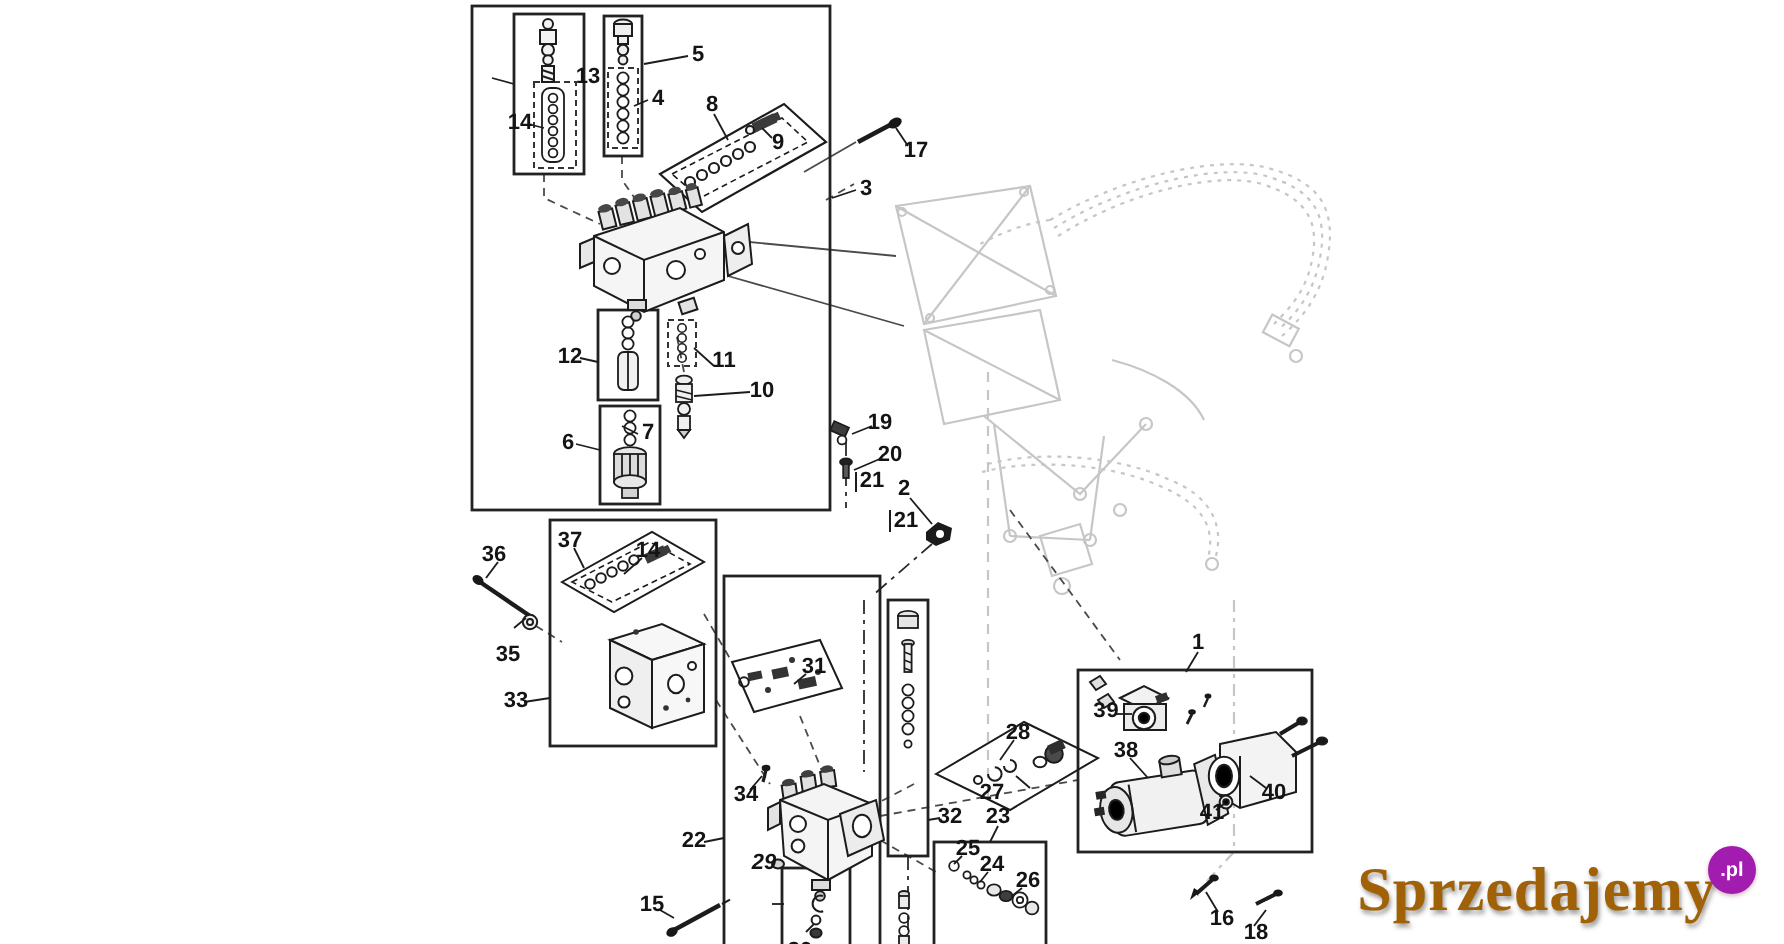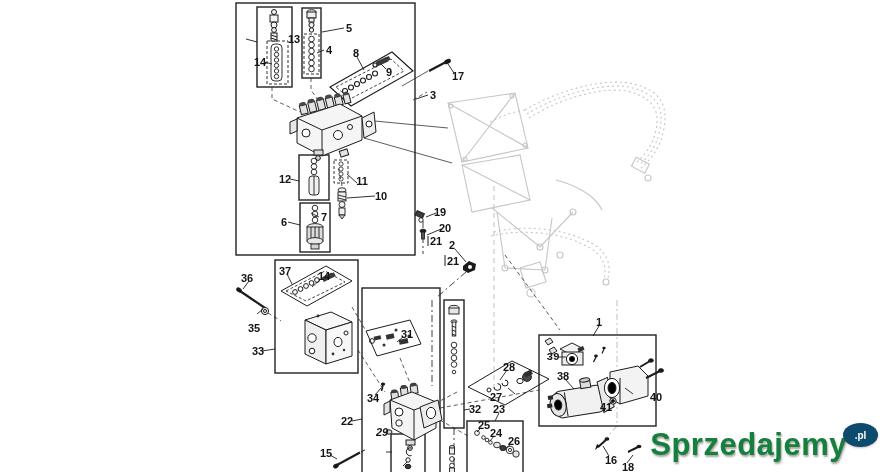--- a/index.html
+++ b/index.html
@@ -11,26 +11,27 @@
   .labels-layer{position:absolute;left:0;top:0;width:100%;height:100%;pointer-events:none;}
   .part-label{
     position:absolute;transform:translate(-50%,-50%);
     font-size:11px;font-weight:700;color:#141414;line-height:1;white-space:nowrap;
   }
   .watermark{
     position:absolute;right:14px;bottom:12px;display:flex;align-items:flex-start;
     user-select:none;
   }
   .watermark .wm-text{
-    font-size:31px;font-weight:700;letter-spacing:.5px;color:#15803d;
+    font-size:31px;font-weight:700;letter-spacing:.5px;color:#a16207;
     text-shadow:1px 2px 2px rgba(150,148,145,.85), -1px -1px 0 rgba(255,255,255,.9), 0 0 1px rgba(170,168,165,.7);
     line-height:1;
+    font-family:Liberation Serif, serif;
   }
   .watermark .wm-badge{
-    width:35px;height:24px;border-radius:50%;background:#0c4a6e;
+    width:24px;height:24px;border-radius:50%;background:#a21caf;
     color:#ffffff;font-size:10px;font-weight:700;display:flex;align-items:center;justify-content:center;
     margin-left:-4px;margin-top:-6px;box-shadow:0 1px 2px rgba(120,60,60,.35);
   }
 </style>
 </head>
 <body>
 
 <div class="stage">
 
 <svg width="892" height="472" viewBox="0 0 892 472">
@@ -522,21 +523,21 @@
       <span class="part-label" style="left: 400px; top: 476px;">30</span>
       <span class="part-label" style="left: 407px; top: 334px;">31</span>
       <span class="part-label" style="left: 475px; top: 409px;">32</span>
       <span class="part-label" style="left: 258px; top: 351px;">33</span>
       <span class="part-label" style="left: 373px; top: 398px;">34</span>
       <span class="part-label" style="left: 254px; top: 317px; margin-top: 11px;">35</span>
       <span class="part-label" style="left: 247px; top: 278px;">36</span>
       <span class="part-label" style="left: 285px; top: 271px;">37</span>
       <span class="part-label" style="left: 563px; top: 376px;">38</span>
       <span class="part-label" style="left: 553px; top: 357px; font-family: Liberation Mono, monospace;">39</span>
-      <span class="part-label" style="left: 656px; top: 397px;">40</span>
+      <span class="part-label" style="left: 637px; top: 397px;">40</span>
       <span class="part-label" style="left: 606px; top: 407px;">41</span>
     </div>
 
 <div class="watermark">
   <span class="wm-text">Sprzedajemy</span>
   <span class="wm-badge">.pl</span>
 </div>
 
 </div>
 

